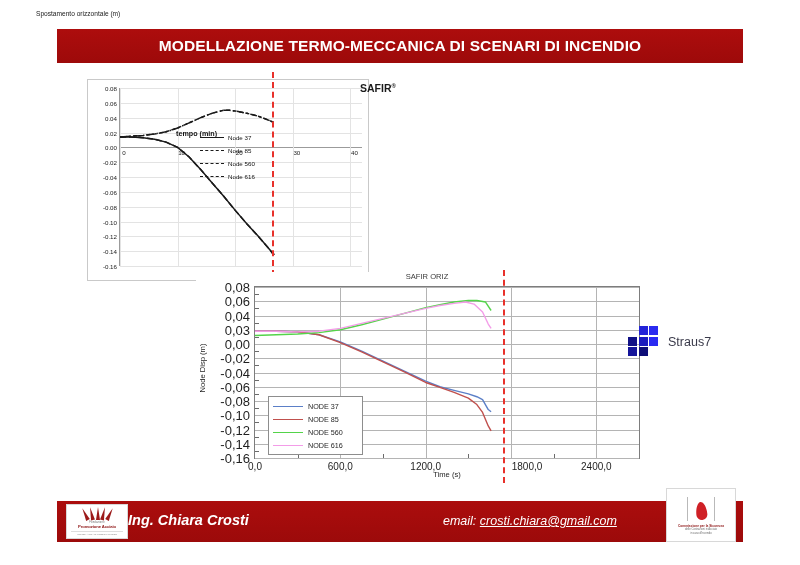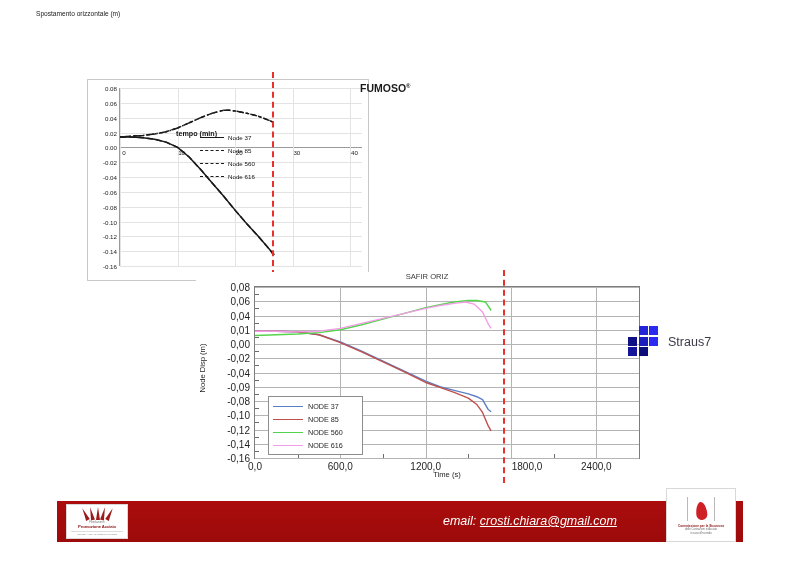--- a/index.html
+++ b/index.html
@@ -85,21 +85,21 @@
   }
   .c2-plot{
     position:absolute;left:58px;top:14px;width:386px;height:173px;
     border:1px solid #7d7d7d;box-sizing:border-box;background:#fff;
   }
   .c2-grid-h{position:absolute;left:0;right:0;height:0;border-top:1px solid #b4b4b4;}
   .c2-grid-v{position:absolute;top:0;bottom:0;width:0;border-left:1px solid #b4b4b4;}
   .c2-tick-y{position:absolute;left:0;width:4px;height:0;border-top:1px solid #6b6b6b;}
   .c2-tick-x{position:absolute;bottom:0;height:4px;width:0;border-left:1px solid #6b6b6b;}
   .c2-ylab{
-    position:absolute;right:100%;margin-right:5px;font-size:10px;color:#1f1f1f;
+    position:absolute;right:100%;margin-right:5px;font-size:13px;color:#1f1f1f;
     transform:translateY(-50%);white-space:nowrap;
     font-family:"Liberation Sans",sans-serif;
   }
   .c2-xlab{
     position:absolute;top:100%;margin-top:3px;font-size:10px;color:#1f1f1f;
     transform:translateX(-50%);white-space:nowrap;
     font-family:"Liberation Sans",sans-serif;
   }
   .c2-ytitle{
     position:absolute;left:6px;top:96px;font-size:7.6px;color:#1f1f1f;
@@ -196,20 +196,23 @@
     font-size:2.7px;color:#6a6a6a;text-align:center;line-height:1.3;
     font-family:"Liberation Sans",sans-serif;
   }
   svg{display:block;overflow:visible;}
 </style>
 </head>
 <body>
 
 <div class="slide">
 
+  <div class="title-bar">
+    <span class="title-text">MODELLAZIONE TERMO-MECCANICA DI SCENARI DI INCENDIO</span>
+  </div>
 
   <div class="chart1-box">
     <div class="c1-plot" id="c1plot">
         <div class="c1-grid-h" style="top: 0px;"></div>
         <div class="c1-ylab" style="top: 0px;">0.08</div>
         <div class="c1-grid-h" style="top: 14.8333px;"></div>
         <div class="c1-ylab" style="top: 14.8333px;">0.06</div>
         <div class="c1-grid-h" style="top: 29.6667px;"></div>
         <div class="c1-ylab" style="top: 29.6667px;">0.04</div>
         <div class="c1-grid-h" style="top: 44.5px;"></div>
@@ -267,44 +270,44 @@
         <span class="swatch sw-dash2" style="border-top-style: dashed;"></span>
         <span class="c1-label">Node 560</span>
       </div>
       <div class="row">
         <span class="swatch sw-dashdot" style="border-top-style: dashed; border-top-width: 1.6px;"></span>
         <span class="c1-label">Node 616</span>
       </div>
     </div>
 
   <div class="safir">
-    <span>FUMOSO</span><sup>®</sup>
+    <span>SAFIR</span><sup>®</sup>
   </div>
 
   <div class="chart2-box">
     <div class="c2-title">SAFIR ORIZ</div>
     <div class="c2-ytitle">Node Disp  (m)</div>
     <div class="c2-xtitle">Time (s)</div>
     <div class="c2-plot" id="c2plot">
         <div class="c2-grid-h" style="top: 0px;"></div>
         <div class="c2-ylab" style="top: 0px;">0,08</div>
         <div class="c2-grid-h" style="top: 14.25px;"></div>
         <div class="c2-ylab" style="top: 14.25px;">0,06</div>
         <div class="c2-grid-h" style="top: 28.5px;"></div>
         <div class="c2-ylab" style="top: 28.5px;">0,04</div>
         <div class="c2-grid-h" style="top: 42.75px;"></div>
-        <div class="c2-ylab" style="top: 42.75px;">0,01</div>
+        <div class="c2-ylab" style="top: 42.75px;">0,03</div>
         <div class="c2-grid-h" style="top: 57px;"></div>
         <div class="c2-ylab" style="top: 57px;">0,00</div>
         <div class="c2-grid-h" style="top: 71.25px;"></div>
         <div class="c2-ylab" style="top: 71.25px;">-0,02</div>
         <div class="c2-grid-h" style="top: 85.5px;"></div>
         <div class="c2-ylab" style="top: 85.5px;">-0,04</div>
         <div class="c2-grid-h" style="top: 99.75px;"></div>
-        <div class="c2-ylab" style="top: 99.75px;">-0,09</div>
+        <div class="c2-ylab" style="top: 99.75px;">-0,06</div>
         <div class="c2-grid-h" style="top: 114px;"></div>
         <div class="c2-ylab" style="top: 114px;">-0,08</div>
         <div class="c2-grid-h" style="top: 128.25px;"></div>
         <div class="c2-ylab" style="top: 128.25px;">-0,10</div>
         <div class="c2-grid-h" style="top: 142.5px;"></div>
         <div class="c2-ylab" style="top: 142.5px;">-0,12</div>
         <div class="c2-grid-h" style="top: 156.75px;"></div>
         <div class="c2-ylab" style="top: 156.75px;">-0,14</div>
         <div class="c2-grid-h" style="top: 171px;"></div>
         <div class="c2-ylab" style="top: 171px;">-0,16</div>
@@ -382,20 +385,21 @@
       <span style="left:5px;bottom:0;transform:rotate(-13deg);transform-origin:bottom center;"></span>
       <span style="left:9.5px;bottom:0;"></span>
       <span style="left:14px;bottom:0;transform:rotate(13deg);transform-origin:bottom center;"></span>
       <span style="left:18.5px;bottom:0;transform:rotate(26deg);transform-origin:bottom center;"></span>
     </div>
     <div class="t1">Fondazione</div>
     <div class="t2">Promozione Acciaio</div>
     <div class="t3">UNICEF ACCIAIO CREDO FUMOSO</div>
   </div>
 
+  <div class="footer-name">Ing. Chiara Crosti</div>
 
   <div class="footer-email">
     <span>email:</span>
     <span class="addr">crosti.chiara@gmail.com</span>
   </div>
 
   <div class="logo-right">
     <div class="frame">
       <div class="flame"></div>
     </div>

